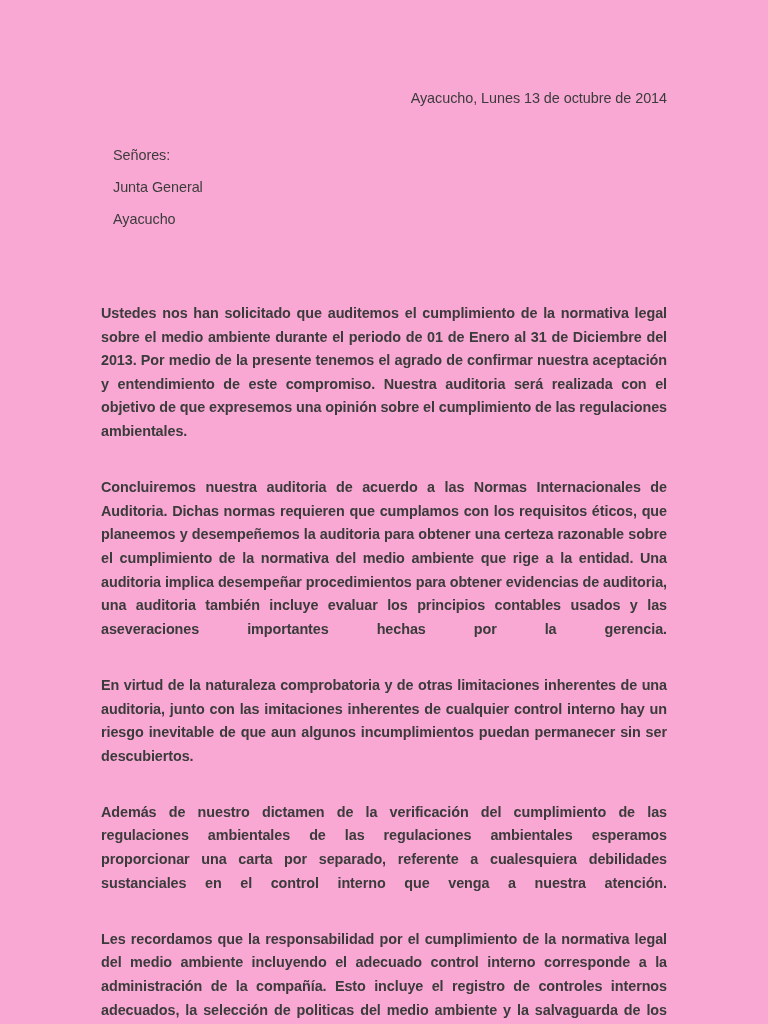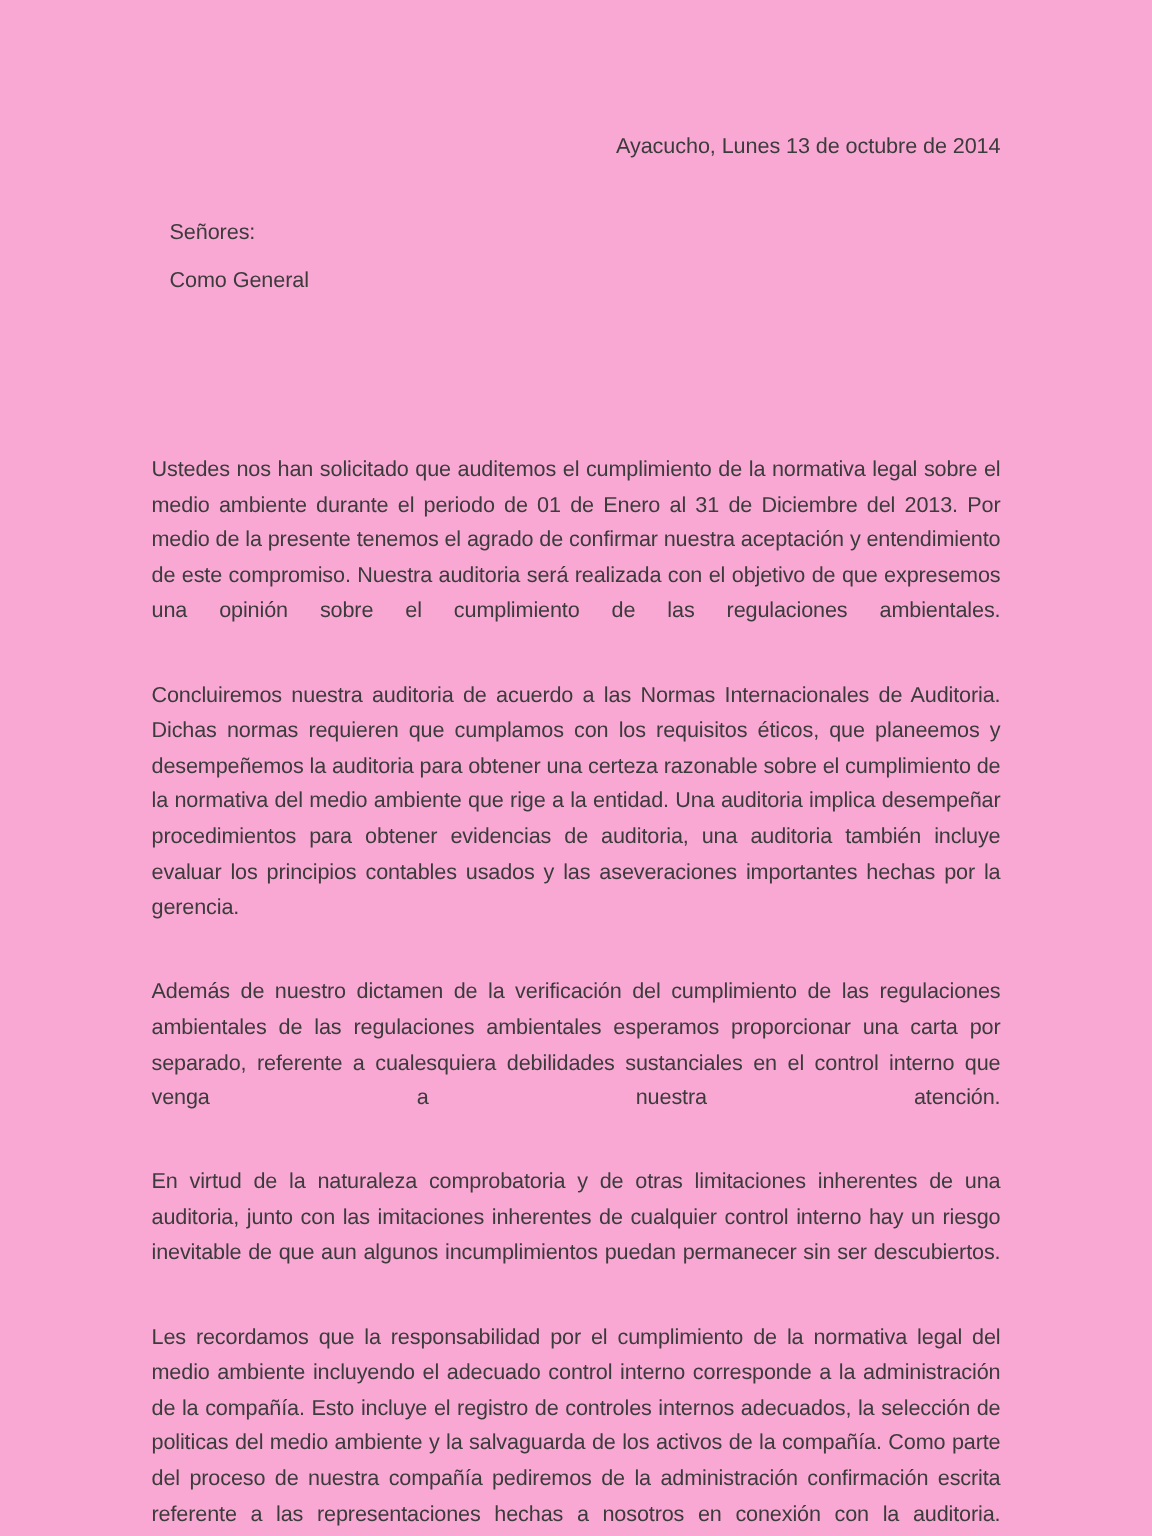--- a/index.html
+++ b/index.html
@@ -71,20 +71,21 @@
   }
   .para {
     font-size: 14.4px;
     line-height: 23.6px;
     text-align: justify;
     text-justify: inter-word;
     margin: 0 0 9px 0;
     letter-spacing: -0.08px;
     word-spacing: -0.2px;
     hyphens: none;
+    font-weight: bold;
   }
   .para:last-child {
     margin-bottom: 0;
   }
   
   .para::after {
     content: "";
     display: inline-block;
     width: 100%;
   }
@@ -92,26 +93,27 @@
 </head>
 <body>
 
 <div class="page">
   <div class="content">
 
     <div class="date-line">Ayacucho, Lunes 13 de octubre de 2014</div>
 
     <div class="addressee">
       <p class="addressee-line">Señores:</p>
-      <p class="addressee-line">Como General</p>
+      <p class="addressee-line">Junta General</p>
+      <p class="addressee-line">Ayacucho</p>
     </div>
 
     <div class="body-copy">
       <p class="para">Ustedes nos han solicitado que auditemos el cumplimiento de la normativa legal sobre el medio ambiente durante el periodo de 01 de Enero al 31 de Diciembre del 2013. Por medio de la presente tenemos el agrado de confirmar nuestra aceptación y entendimiento de este compromiso. Nuestra auditoria será realizada con el objetivo de que expresemos una opinión sobre el cumplimiento de las regulaciones ambientales.</p>
       <p class="para">Concluiremos nuestra auditoria de acuerdo a las Normas Internacionales de Auditoria. Dichas normas requieren que cumplamos con los requisitos éticos, que planeemos y desempeñemos la auditoria para obtener una certeza razonable sobre el cumplimiento de la normativa del medio ambiente que rige a la entidad. Una auditoria implica desempeñar procedimientos para obtener evidencias de auditoria, una auditoria también incluye evaluar los principios contables usados y las aseveraciones importantes hechas por la gerencia.</p>
+      <p class="para">En virtud de la naturaleza comprobatoria y de otras limitaciones inherentes de una auditoria, junto con las imitaciones inherentes de cualquier control interno hay un riesgo inevitable de que aun algunos incumplimientos puedan permanecer sin ser descubiertos.</p>
       <p class="para">Además de nuestro dictamen de la verificación del cumplimiento de las regulaciones ambientales de las regulaciones ambientales esperamos proporcionar una carta por separado, referente a cualesquiera debilidades sustanciales en el control interno que venga a nuestra atención.</p>
-      <p class="para">En virtud de la naturaleza comprobatoria y de otras limitaciones inherentes de una auditoria, junto con las imitaciones inherentes de cualquier control interno hay un riesgo inevitable de que aun algunos incumplimientos puedan permanecer sin ser descubiertos.</p>
       <p class="para">Les recordamos que la responsabilidad por el cumplimiento de la normativa legal del medio ambiente incluyendo el adecuado control interno corresponde a la administración de la compañía. Esto incluye el registro de controles internos adecuados, la selección de politicas del medio ambiente y la salvaguarda de los activos de la compañía. Como parte del proceso de nuestra compañía pediremos de la administración confirmación escrita referente a las representaciones hechas a nosotros en conexión con la auditoria.</p>
 
     </div>
 
   </div>
 </div>
 
 </body></html>

